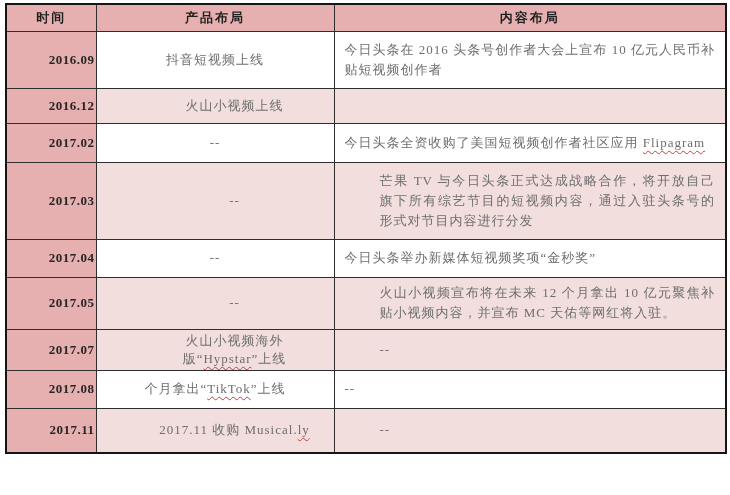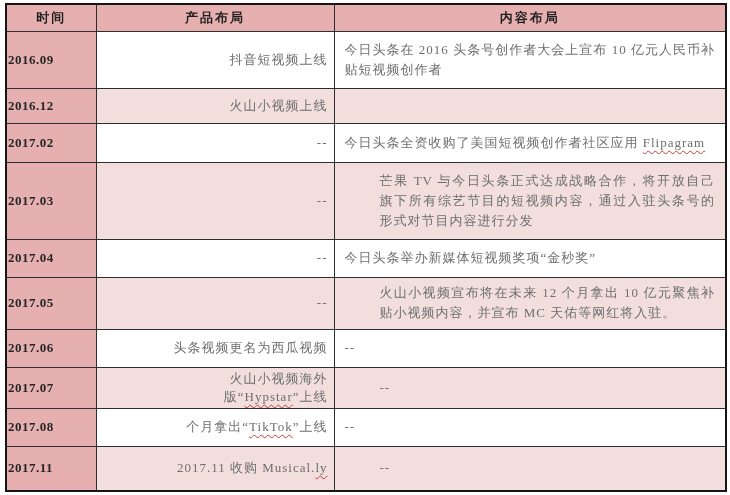--- a/index.html
+++ b/index.html
@@ -39,25 +39,25 @@
     background: #e7b0b0;
     color: #1f1f1f;
     font-weight: bold;
     text-align: center;
     letter-spacing: 2px;
   }
   td.time {
     background: #e7b0b0;
     color: #262626;
     font-weight: bold;
-    text-align: left;
+    text-align: right;
     letter-spacing: 0.5px;
   }
   td.product {
-    text-align: right;
+    text-align: center;
     color: #6e6e6e;
     letter-spacing: 1px;
     padding: 2px 6px;
   }
   td.content {
     text-align: justify;
     color: #6e6e6e;
     letter-spacing: 1px;
     line-height: 20px;
     padding: 2px 10px;
@@ -111,25 +111,20 @@
     <tr class="row-white" style="height:38px">
       <td class="time">2017.04</td>
       <td class="product">--</td>
       <td class="content">今日头条举办新媒体短视频奖项“金秒奖”</td>
     </tr>
     <tr class="row-pink" style="height:52px">
       <td class="time">2017.05</td>
       <td class="product">--</td>
       <td class="content">火山小视频宣布将在未来 12 个月拿出 10 亿元聚焦补贴小视频内容，并宣布 MC 天佑等网红将入驻。</td>
     </tr>
-    <tr class="row-white" style="height:38px">
-      <td class="time">2017.06</td>
-      <td class="product">头条视频更名为西瓜视频</td>
-      <td class="content">--</td>
-    </tr>
     <tr class="row-pink" style="height:34px">
       <td class="time">2017.07</td>
       <td class="product"><span>火山小视频海外版“</span><span class="wavy">Hypstar</span><span>”上线</span></td>
       <td class="content">--</td>
     </tr>
     <tr class="row-white" style="height:38px">
       <td class="time">2017.08</td>
       <td class="product"><span>个月拿出“</span><span class="wavy">TikTok</span><span>”上线</span></td>
       <td class="content">--</td>
     </tr>

